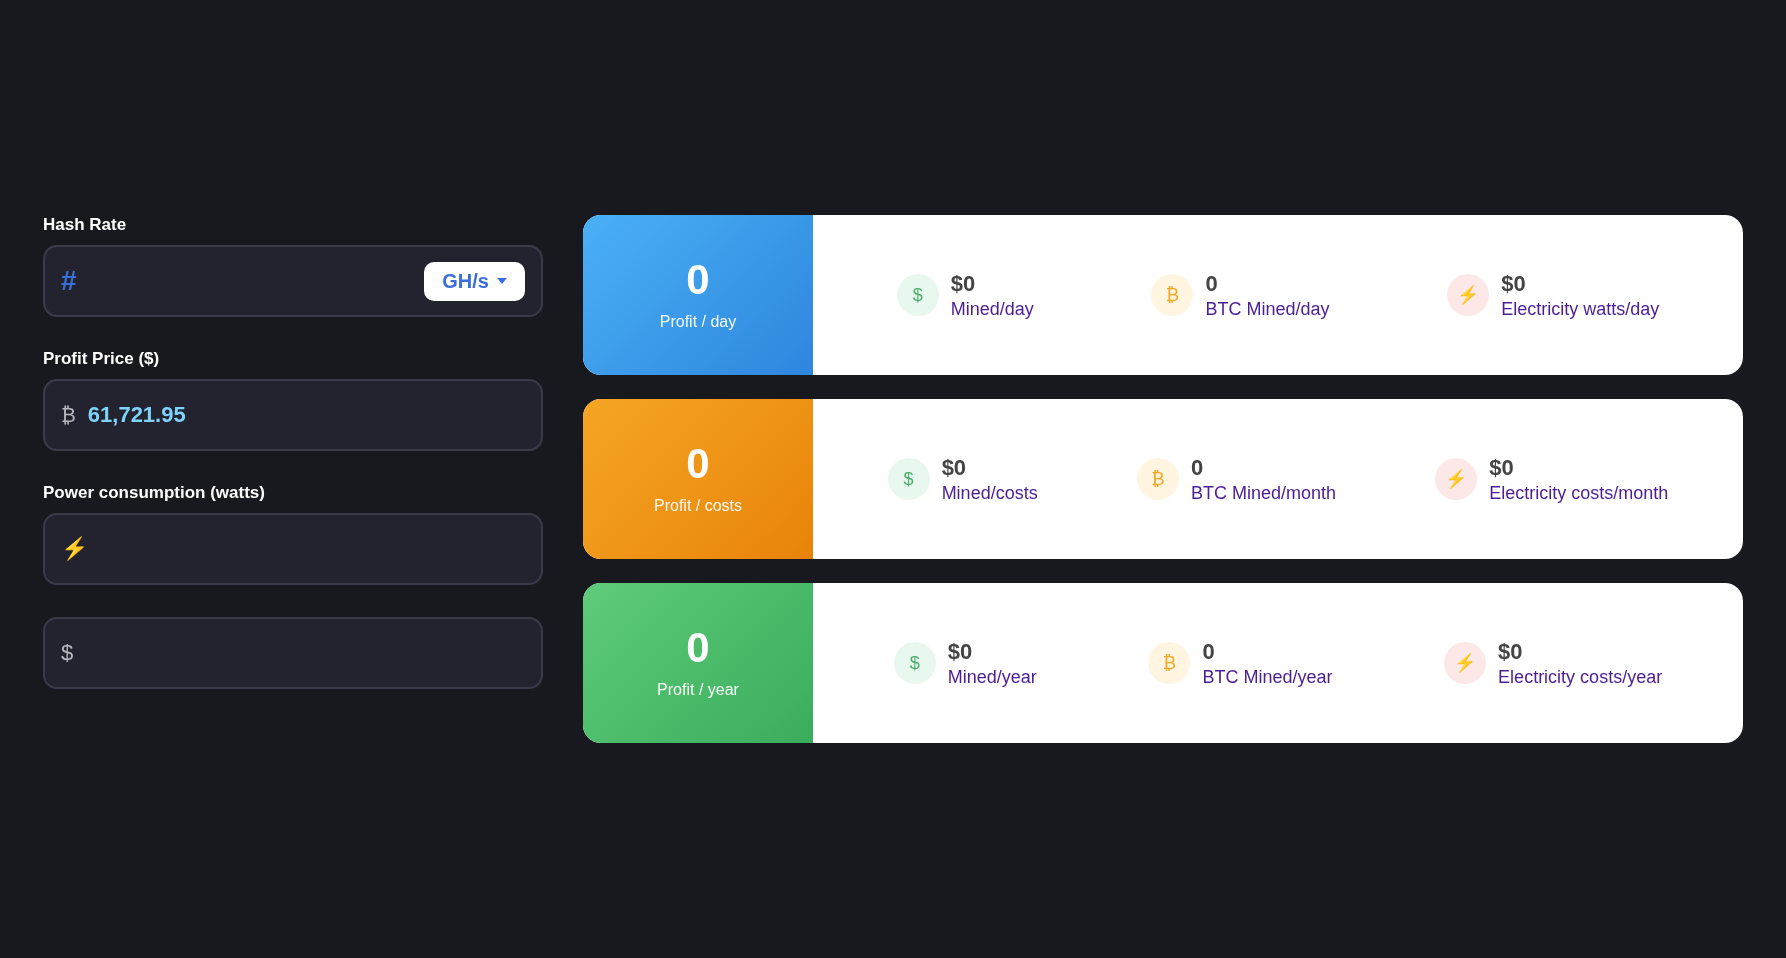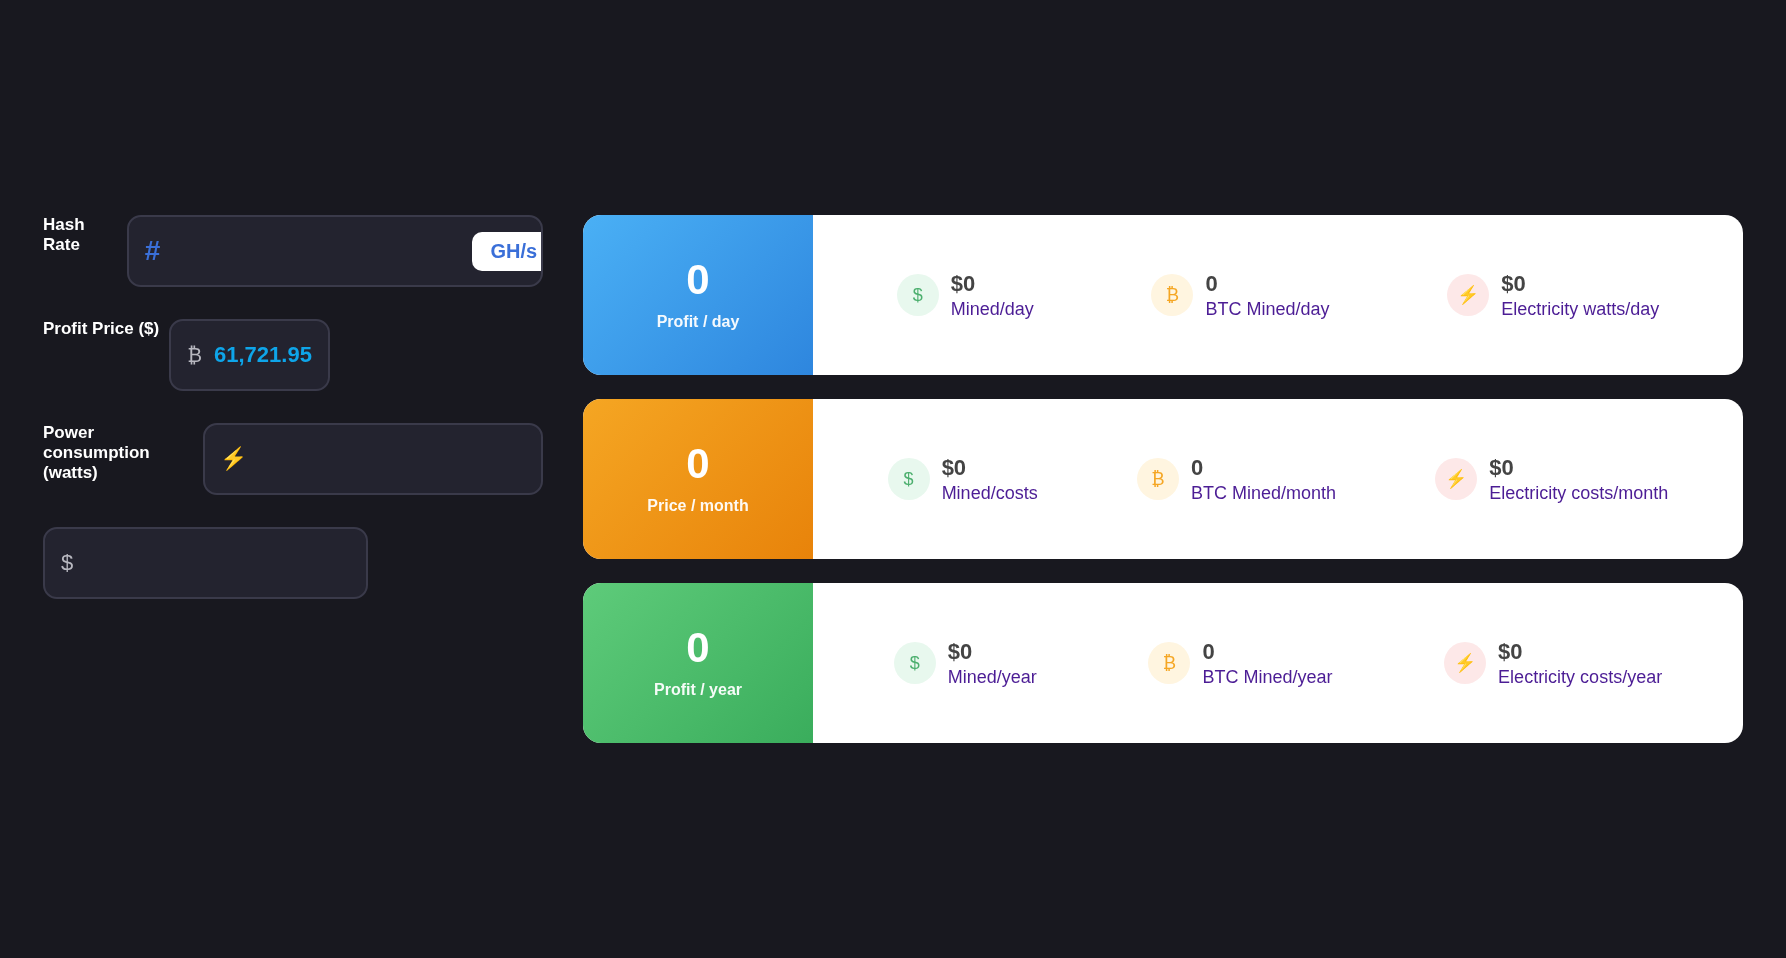--- a/index.html
+++ b/index.html
@@ -23,20 +23,21 @@
     
     .left-panel {
       width: 500px;
       flex-shrink: 0;
       display: flex;
       flex-direction: column;
       gap: 32px;
     }
     .field-group {
       display: flex;
+      flex-direction: column;
       gap: 10px;
     }
     .field-label {
       font-size: 17px;
       font-weight: 700;
       color: #fff;
     }
     .input-wrapper {
       background: #23232f;
       border: 2px solid #3a3a4a;
@@ -73,21 +74,21 @@
     .hash-icon {
       color: #3a6fd8;
       font-size: 28px;
       font-weight: 900;
     }
     .btc-icon-input {
       color: #b8b8c0;
       font-size: 20px;
     }
     .input-value {
-      color: #0ea5e9;
+      color: #7dd3fc;
       font-size: 22px;
       font-weight: 600;
     }
     .lightning-icon-input {
       color: #b8b8c0;
       font-size: 22px;
     }
     .dollar-icon-input {
       color: #b8b8c0;
       font-size: 22px;
@@ -121,21 +122,21 @@
     .profit-card-left.month { background: linear-gradient(135deg, #f5a623, #e8830a); }
     .profit-card-left.year { background: linear-gradient(135deg, #5ecb7a, #3aad5c); }
 
     .profit-value {
       font-size: 42px;
       font-weight: 700;
       line-height: 1;
     }
     .profit-label {
       font-size: 16px;
-      font-weight: 700;
+      font-weight: 400;
       margin-top: 12px;
       opacity: 0.95;
     }
 
     .profit-card-right {
       flex: 1;
       display: flex;
       align-items: center;
       justify-content: space-around;
       padding: 20px 30px;
@@ -261,21 +262,21 @@
             <div class="stat-text">
               <div class="stat-amount">$0</div>
               <div class="stat-sub">Electricity watts/day</div>
             </div>
           </div>
         </div>
       </div>
       <div class="profit-card">
         <div class="profit-card-left month">
           <div class="profit-value">0</div>
-          <div class="profit-label">Price / month</div>
+          <div class="profit-label">Profit / costs</div>
         </div>
         <div class="profit-card-right">
           <div class="stat-item">
             <div class="stat-icon-circle green">$</div>
             <div class="stat-text">
               <div class="stat-amount">$0</div>
               <div class="stat-sub">Mined/costs</div>
             </div>
           </div>
           <div class="stat-item">

